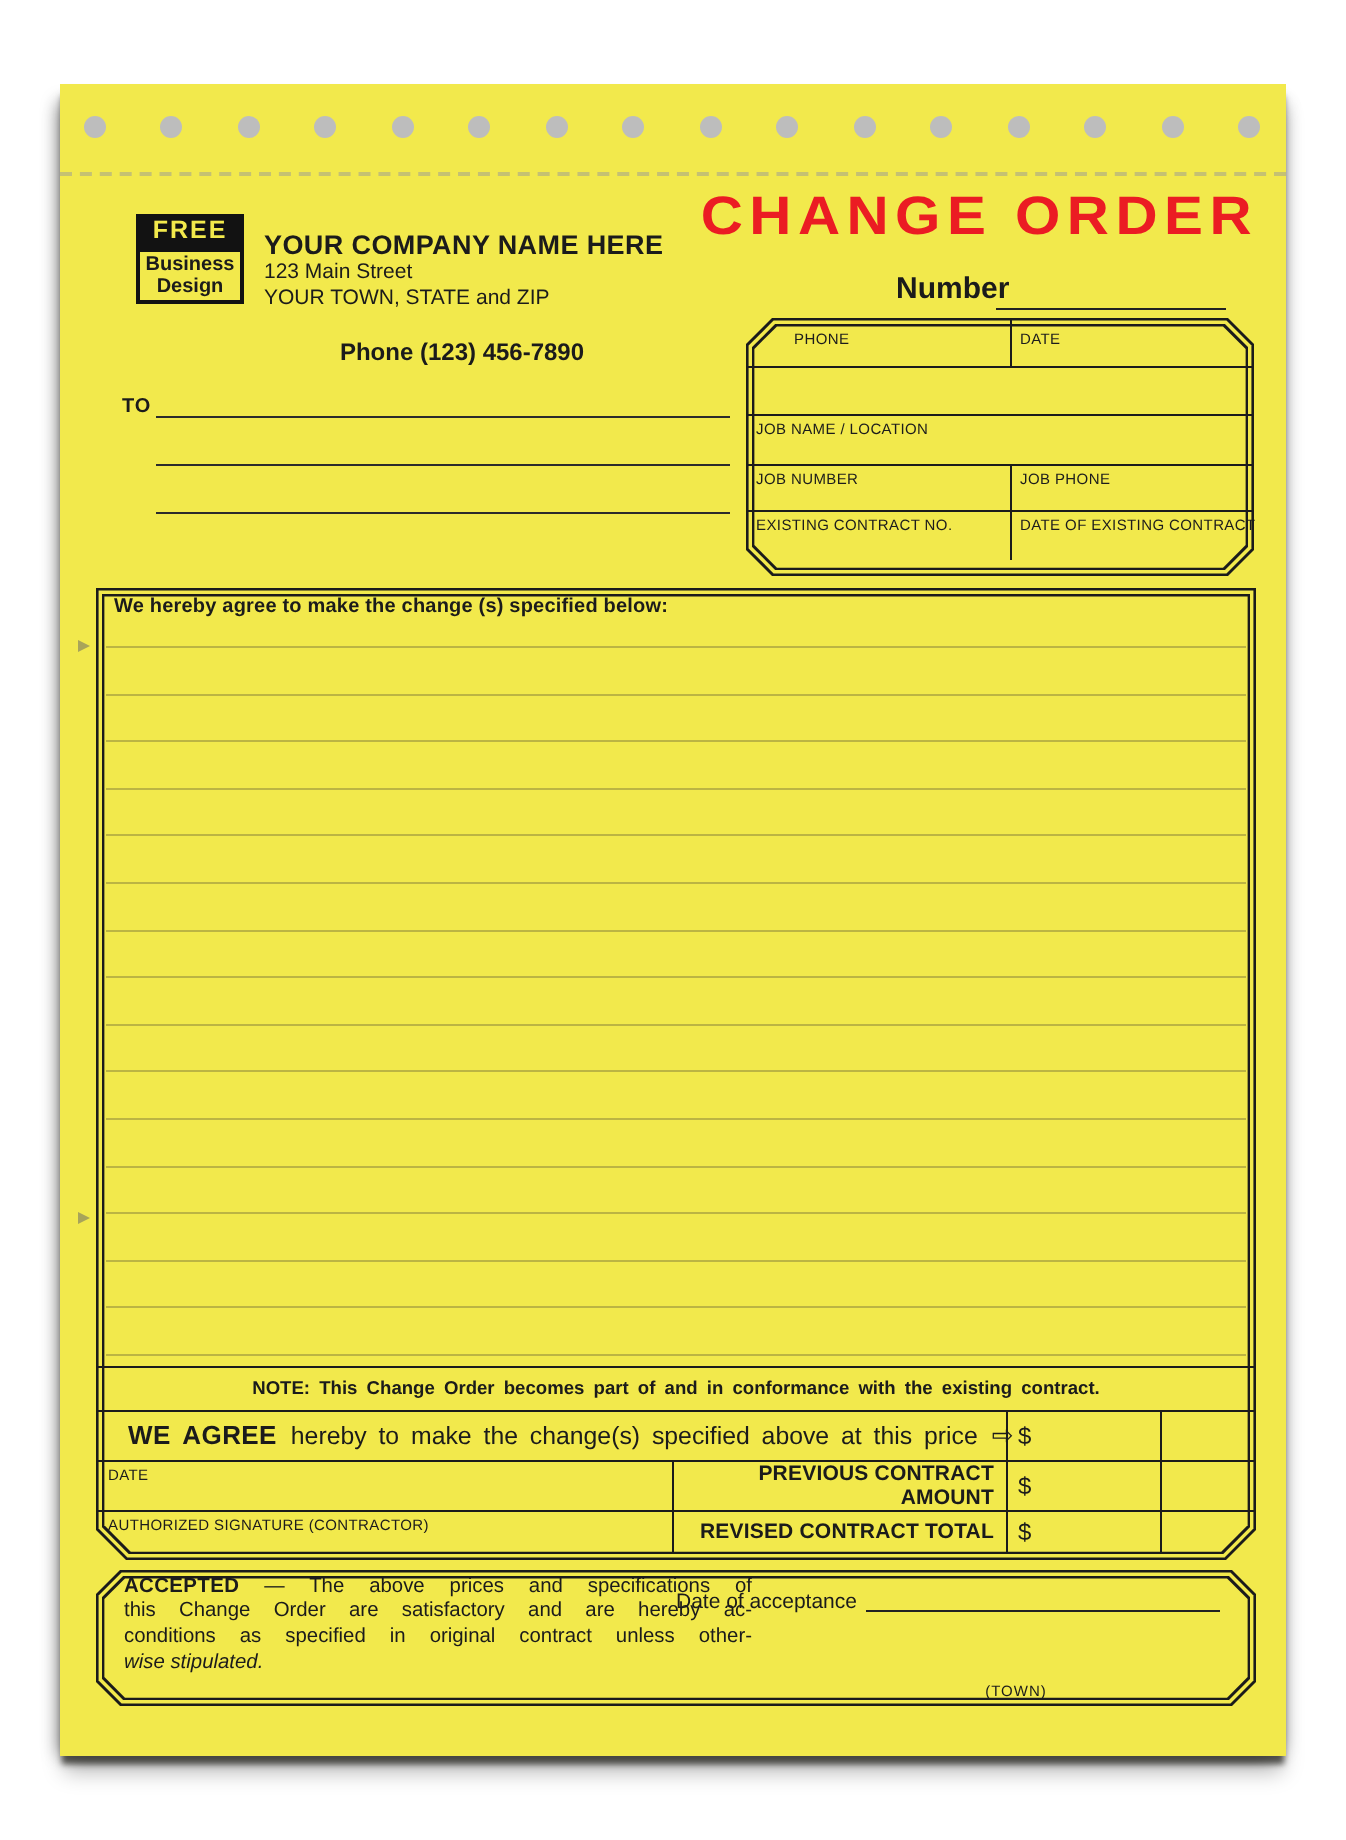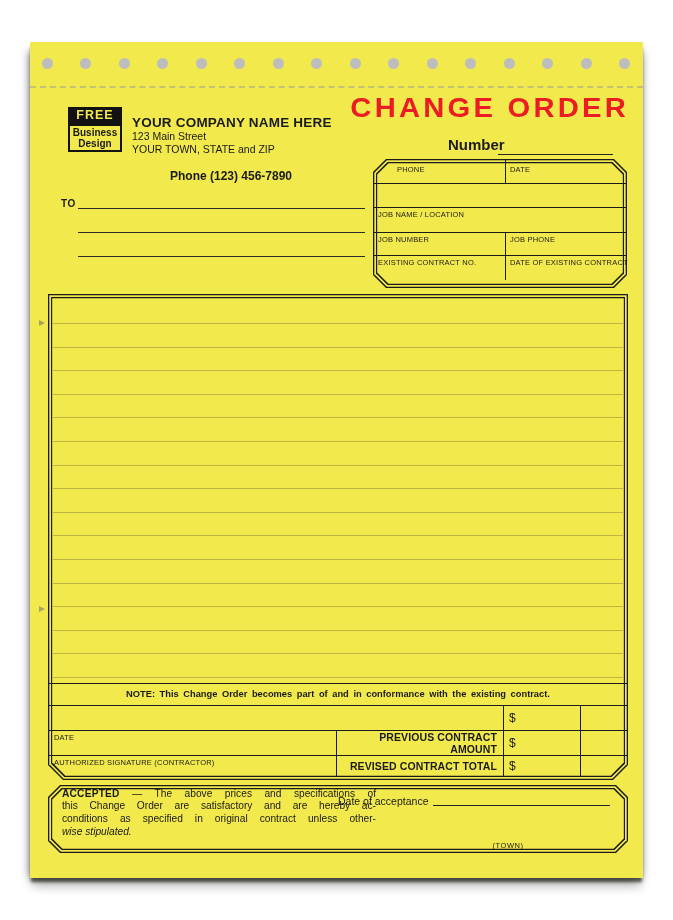--- a/index.html
+++ b/index.html
@@ -137,20 +137,21 @@
 
   <div class="regmark" style="top:278px;"></div>
   <div class="regmark" style="top:564px;"></div>
 
   <div class="main-box">
     <div class="layer ink oct-b" style="inset:0;--c:15px;"></div>
     <div class="layer pap oct-b" style="inset:1.3px;--c:14.4px;"></div>
     <div class="layer ink oct-b" style="inset:2.8px;--c:13.8px;"></div>
     <div class="layer pap oct-b" style="inset:4.2px;--c:13.2px;"></div>
     <div class="content">
+      <div class="mb-header">We hereby agree to make the change (s) specified below:</div>
       <div id="rlines">
           <div class="rline" style="top: 29px;"></div>
           <div class="rline" style="top: 52.6px;"></div>
           <div class="rline" style="top: 76.2px;"></div>
           <div class="rline" style="top: 99.8px;"></div>
           <div class="rline" style="top: 123.4px;"></div>
           <div class="rline" style="top: 147px;"></div>
           <div class="rline" style="top: 170.6px;"></div>
           <div class="rline" style="top: 194.2px;"></div>
           <div class="rline" style="top: 217.8px;"></div>
@@ -165,20 +166,25 @@
       <div class="hl" style="top:389px;"></div>
       <div class="hl" style="top:411px;"></div>
       <div class="hl" style="top:436px;"></div>
       <div class="hl" style="top:461px;"></div>
       <div class="vl" style="left:455px;top:411px;height:71px;"></div>
       <div class="vl" style="left:532px;top:411px;height:71px;"></div>
       <div class="vl" style="left:288px;top:436px;height:46px;"></div>
 
       <div class="note">NOTE: This Change Order becomes part of and in conformance with the existing contract.</div>
 
+      <div class="agree-row">
+        <span class="agree-bold">WE AGREE</span>
+        <span class="agree-text">hereby to make the change(s) specified above at this price</span>
+        <span class="agree-arrow">⇨</span>
+      </div>
 
       <div class="flabel" style="left:6px;top:439px;">DATE</div>
       <div class="flabel" style="left:6px;top:464px;">AUTHORIZED SIGNATURE (CONTRACTOR)</div>
       <div style="position:absolute;left:0;top:436px;width:288px;height:25px;"></div>
       <div style="position:absolute;left:0;top:461px;width:288px;height:21px;"></div>
 
       <div class="amt-label" style="top:436px;height:25px;">PREVIOUS CONTRACT AMOUNT</div>
       <div class="amt-label" style="top:461px;height:21px;">REVISED CONTRACT TOTAL</div>
 
       <div class="dollar" style="top:411px;height:25px;">$</div>

